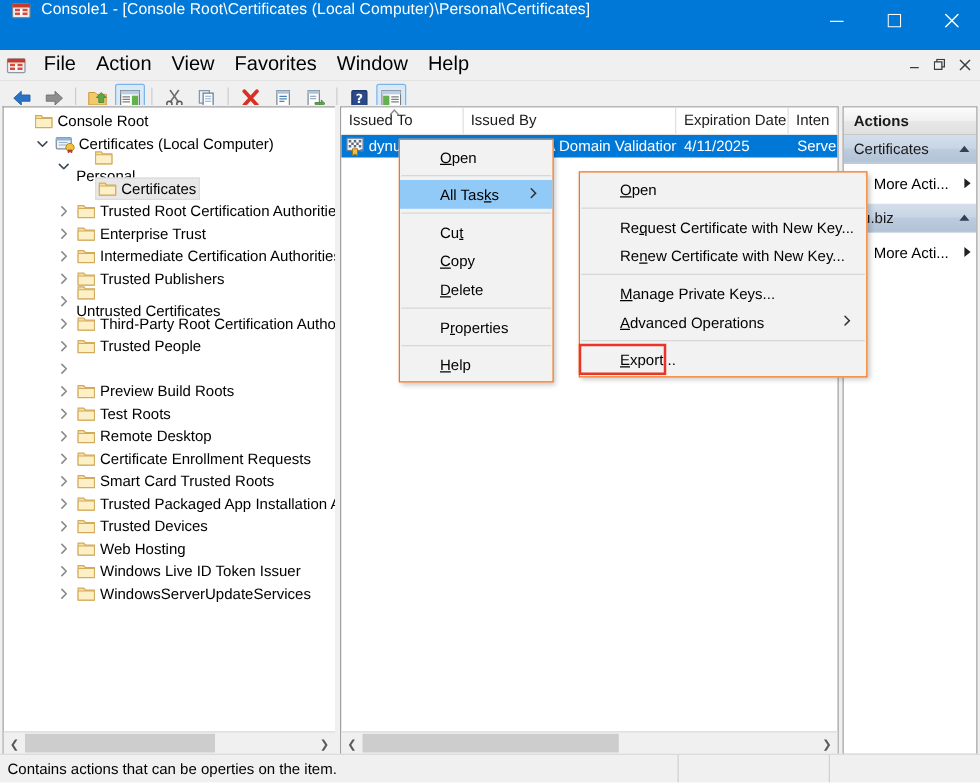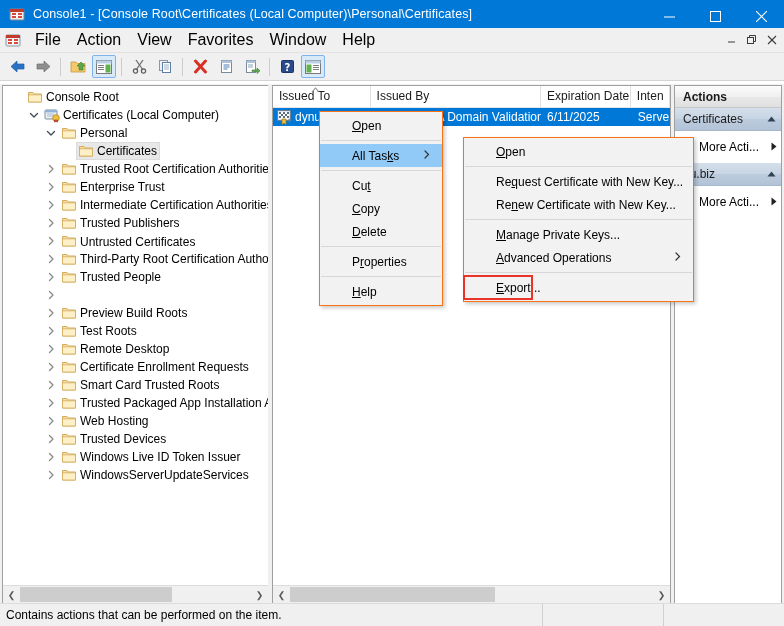--- a/index.html
+++ b/index.html
@@ -13,24 +13,24 @@
     font-family: "Liberation Sans", sans-serif;
     font-size: 12px;
     color: #000000;
     overflow: hidden;
     position: relative;
     -webkit-font-smoothing: antialiased;
   }
 
   
   .titlebar {
-    height: 28px;
+    height: 40px;
     background: #0078d7;
     display: flex;
-    align-items: center;
+    align-items: flex-start;
     color: #ffffff;
     position: relative;
   }
   .titlebar-icon {
     width: 16px;
     height: 16px;
     margin-left: 9px;
     margin-right: 8px;
     flex: 0 0 auto;
     position: relative;
@@ -555,21 +555,21 @@
             <span>Certificates (Local Computer)</span>
           </span>
         </div>
         <div class="tree-row">
           <span style="width: 40px; flex: 0 0 auto;"></span>
           <span class="twisty">
             <svg width="10" height="10" viewBox="0 0 10 10">
               <polyline points="1.5,3.5 5,7 8.5,3.5" fill="none" stroke="#3d4a56" stroke-width="1.3" stroke-linecap="round" stroke-linejoin="round"></polyline>
             </svg>
           </span>
-          <span class="tree-label" style="display: flex; align-items: center;">
+          <span class="tree-label" style="display: flex; align-items: center; flex-direction: column;">
             <span class="folder-icon"><svg width="16" height="16" viewBox="0 0 16 16">
                 <path d="M1.5 3.5 L6 3.5 L7.2 5 L14.5 5 L14.5 13 L1.5 13 Z" fill="#fae0a0" stroke="#d2ab5c" stroke-width="1"></path>
                 <path d="M1.5 5.8 L14.5 5.8 L14.5 13 L1.5 13 Z" fill="#fdefc6" stroke="#d2ab5c" stroke-width="0.8"></path>
               </svg></span>
             <span>Personal</span>
           </span>
         </div>
         <div class="tree-row">
           <span style="width: 57px; flex: 0 0 auto;"></span>
           <span class="twisty"></span>
@@ -641,21 +641,21 @@
             <span>Trusted Publishers</span>
           </span>
         </div>
         <div class="tree-row">
           <span style="width: 40px; flex: 0 0 auto;"></span>
           <span class="twisty">
             <svg width="10" height="10" viewBox="0 0 10 10">
               <polyline points="3.5,1.5 7,5 3.5,8.5" fill="none" stroke="#8a8a8a" stroke-width="1.3" stroke-linecap="round" stroke-linejoin="round"></polyline>
             </svg>
           </span>
-          <span class="tree-label" style="display: flex; align-items: flex-end;">
+          <span class="tree-label" style="display: flex; align-items: flex-start; flex-direction: column;">
             <span class="folder-icon"><svg width="16" height="16" viewBox="0 0 16 16">
                 <path d="M1.5 3.5 L6 3.5 L7.2 5 L14.5 5 L14.5 13 L1.5 13 Z" fill="#fae0a0" stroke="#d2ab5c" stroke-width="1"></path>
                 <path d="M1.5 5.8 L14.5 5.8 L14.5 13 L1.5 13 Z" fill="#fdefc6" stroke="#d2ab5c" stroke-width="0.8"></path>
               </svg></span>
             <span>Untrusted Certificates</span>
           </span>
         </div>
         <div class="tree-row">
           <span style="width: 40px; flex: 0 0 auto;"></span>
           <span class="twisty">
@@ -789,36 +789,36 @@
           <span class="twisty">
             <svg width="10" height="10" viewBox="0 0 10 10">
               <polyline points="3.5,1.5 7,5 3.5,8.5" fill="none" stroke="#8a8a8a" stroke-width="1.3" stroke-linecap="round" stroke-linejoin="round"></polyline>
             </svg>
           </span>
           <span class="tree-label" style="display: flex; align-items: center;">
             <span class="folder-icon"><svg width="16" height="16" viewBox="0 0 16 16">
                 <path d="M1.5 3.5 L6 3.5 L7.2 5 L14.5 5 L14.5 13 L1.5 13 Z" fill="#fae0a0" stroke="#d2ab5c" stroke-width="1"></path>
                 <path d="M1.5 5.8 L14.5 5.8 L14.5 13 L1.5 13 Z" fill="#fdefc6" stroke="#d2ab5c" stroke-width="0.8"></path>
               </svg></span>
+            <span>Trusted Devices</span>
+          </span>
+        </div>
+        <div class="tree-row">
+          <span style="width: 40px; flex: 0 0 auto;"></span>
+          <span class="twisty">
+            <svg width="10" height="10" viewBox="0 0 10 10">
+              <polyline points="3.5,1.5 7,5 3.5,8.5" fill="none" stroke="#8a8a8a" stroke-width="1.3" stroke-linecap="round" stroke-linejoin="round"></polyline>
+            </svg>
+          </span>
+          <span class="tree-label" style="display: flex; align-items: center;">
+            <span class="folder-icon"><svg width="16" height="16" viewBox="0 0 16 16">
+                <path d="M1.5 3.5 L6 3.5 L7.2 5 L14.5 5 L14.5 13 L1.5 13 Z" fill="#fae0a0" stroke="#d2ab5c" stroke-width="1"></path>
+                <path d="M1.5 5.8 L14.5 5.8 L14.5 13 L1.5 13 Z" fill="#fdefc6" stroke="#d2ab5c" stroke-width="0.8"></path>
+              </svg></span>
             <span>Web Hosting</span>
-          </span>
-        </div>
-        <div class="tree-row">
-          <span style="width: 40px; flex: 0 0 auto;"></span>
-          <span class="twisty">
-            <svg width="10" height="10" viewBox="0 0 10 10">
-              <polyline points="3.5,1.5 7,5 3.5,8.5" fill="none" stroke="#8a8a8a" stroke-width="1.3" stroke-linecap="round" stroke-linejoin="round"></polyline>
-            </svg>
-          </span>
-          <span class="tree-label" style="display: flex; align-items: center;">
-            <span class="folder-icon"><svg width="16" height="16" viewBox="0 0 16 16">
-                <path d="M1.5 3.5 L6 3.5 L7.2 5 L14.5 5 L14.5 13 L1.5 13 Z" fill="#fae0a0" stroke="#d2ab5c" stroke-width="1"></path>
-                <path d="M1.5 5.8 L14.5 5.8 L14.5 13 L1.5 13 Z" fill="#fdefc6" stroke="#d2ab5c" stroke-width="0.8"></path>
-              </svg></span>
-            <span>Trusted Devices</span>
           </span>
         </div>
         <div class="tree-row">
           <span style="width: 40px; flex: 0 0 auto;"></span>
           <span class="twisty">
             <svg width="10" height="10" viewBox="0 0 10 10">
               <polyline points="3.5,1.5 7,5 3.5,8.5" fill="none" stroke="#8a8a8a" stroke-width="1.3" stroke-linecap="round" stroke-linejoin="round"></polyline>
             </svg>
           </span>
           <span class="tree-label" style="display: flex; align-items: center;">
@@ -881,21 +881,21 @@
                   <rect x="6" y="7" width="2" height="2" fill="#5b6e82"></rect>
                   <rect x="10" y="7" width="2" height="2" fill="#5b6e82"></rect>
                 </g>
                 <path d="M5 10 L5 15.5 L7 14.2 L9 15.5 L9 10 Z" fill="#f0c040" stroke="#9c7310" stroke-width="0.7"></path>
                 <path d="M10 9 L15 9 L15 14 L10 14 Z" fill="none"></path>
                 <path d="M11.5 10.5 L13.5 12.5 M13.5 10.5 L11.5 12.5" stroke="#4a7fb5" stroke-width="1.1"></path>
               </svg></span>
             <span>dynu.biz</span>
           </div>
           <div class="lr-cell" style="width: 175px;"><span>Sectigo RSA Domain Validation Se...</span></div>
-          <div class="lr-cell" style="width: 92px;"><span>6/11/2025</span></div>
+          <div class="lr-cell" style="width: 92px;"><span>4/11/2025</span></div>
           <div class="lr-cell" style="width: 40px; text-align: center;"><span>Serve</span></div>
         </div>
       </div>
     <div class="hscroll">
       <div class="hs-arrow">❮</div>
       <div class="hs-track">
         <div class="hs-thumb" style="left:0; width:205px;"></div>
       </div>
       <div class="hs-arrow">❯</div>
     </div>
@@ -926,21 +926,21 @@
           <span>More Acti...</span>
           <span class="sub-caret"><svg width="6" height="9" viewBox="0 0 6 9">
               <polygon points="0.5,0.5 5.5,4.5 0.5,8.5" fill="#222"></polygon>
             </svg></span>
         </div>
       </div>
   </div>
 </div>
 
 <div class="statusbar">
-  <div class="sb-main">Contains actions that can be performed on the item.</div>
+  <div class="sb-main">Contains actions that can be operties on the item.</div>
   <div class="sb-seg"></div>
   <div class="sb-seg2"></div>
 </div>
 
 <div class="ctxmenu" id="ctx-primary" style="left:319px; top:111px; width:124px;">
     <div class="ctx-item" style="position: relative;">
       <span><u>O</u>pen</span>
     </div>
     <div class="ctx-sep"></div>
     <div class="ctx-item hl" style="position: relative;">

